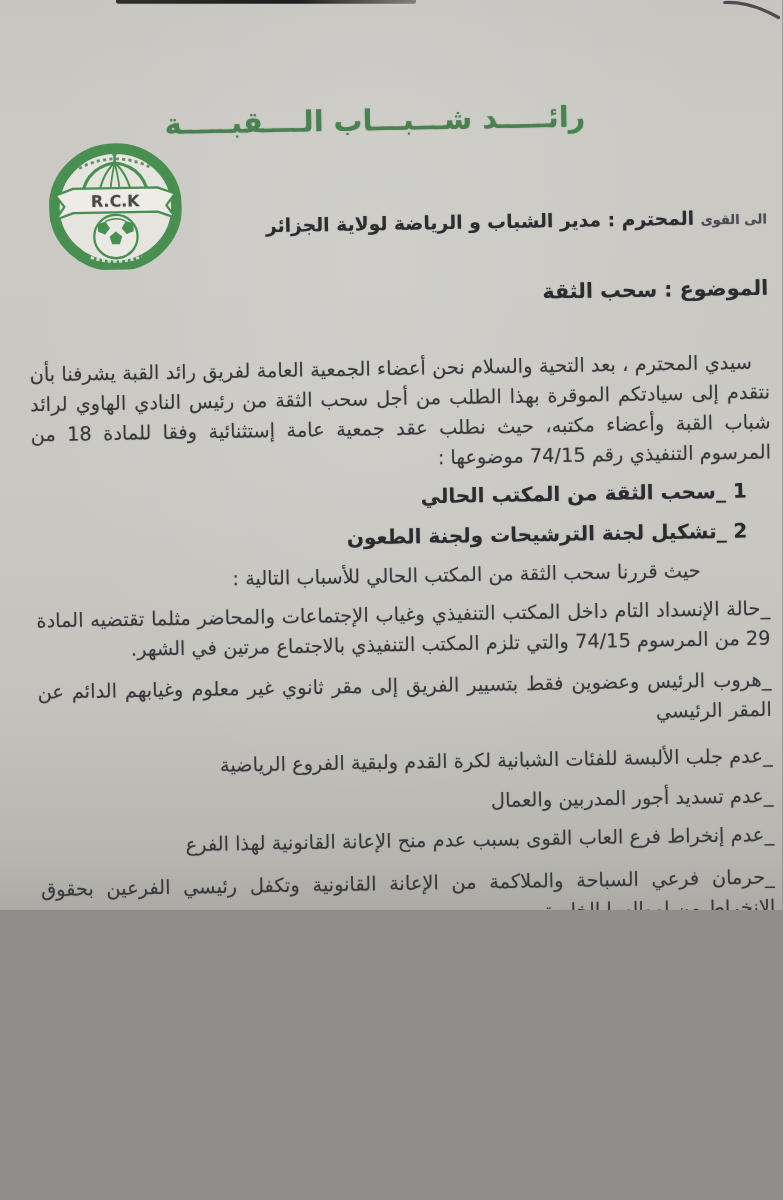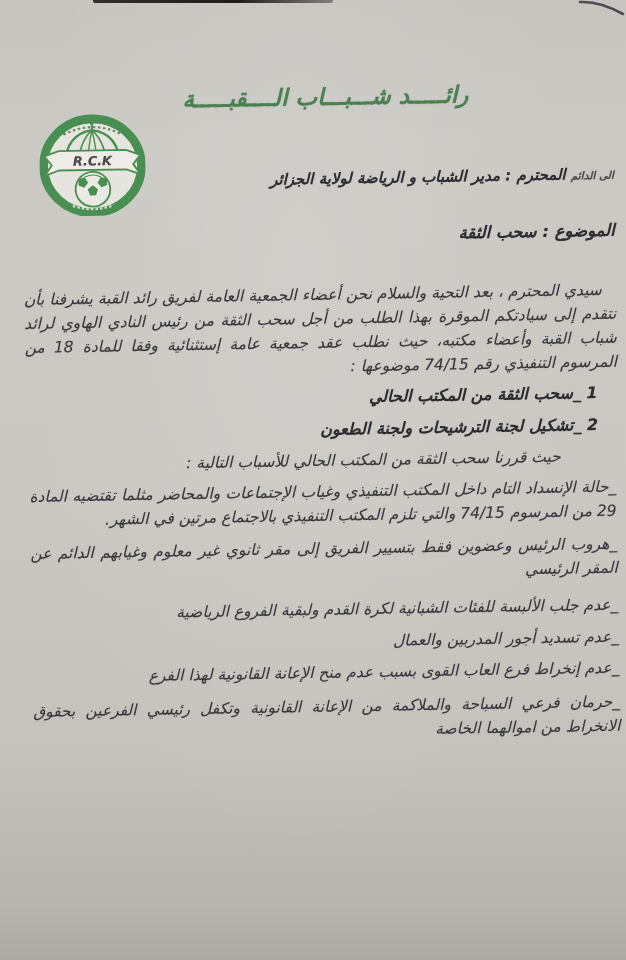--- a/index.html
+++ b/index.html
@@ -2,25 +2,24 @@
 <html lang="ar" dir="rtl"><head>
 <meta charset="utf-8">
 <style>
   html,body{margin:0;padding:0;}
   body{
     width:626px;height:960px;overflow:hidden;
     background:#8f8e8a;
     font-family:"DejaVu Sans",sans-serif;
   }
   .paper{
-    position:relative;width:626px;height:960px;overflow:hidden;
+    position:relative;width:626px;height:728px;overflow:hidden;
     background:
       radial-gradient(ellipse at 48% 30%, rgba(255,255,255,0.10), rgba(255,255,255,0) 62%),
       linear-gradient(180deg,#c6c5c0 0%,#cac9c4 14%,#c9c8c3 52%,#c3c2bc 78%,#b6b5b0 94%,#abaaa5 100%);
-    font-style: italic;
   }
   
   .edge-line{
     position:absolute;top:0;left:93px;width:240px;height:3px;
     background:linear-gradient(90deg,rgba(20,20,20,.85),rgba(20,20,20,.95) 60%,rgba(20,20,20,.4));
     border-radius:0 0 2px 2px;
   }
   .corner-mark{position:absolute;top:0;right:0;width:60px;height:22px;}
   .sheet-content{
     position:absolute;inset:0;
@@ -97,21 +96,21 @@
         </g>
       </g>
       <g>
         <path d="M5 41 L19 36 L85 36 L99 41 L92 50 L99 60 L85 55 L19 55 L5 60 L12 50 Z" fill="#f1efe9" stroke="#3f8a49" stroke-width="1.8" stroke-linejoin="round"></path>
         <text x="52" y="50.5" text-anchor="middle" font-size="12.5" font-weight="bold" fill="#3e3e42" font-family="DejaVu Sans, sans-serif">R.C.K</text>
       </g>
       <path d="M32 90 Q52 97 72 90" fill="none" stroke="#f0eee8" stroke-width="2.2" stroke-dasharray="2.5 2" opacity=".85"></path>
     </svg>
 
     <div class="addressee">
-      <span class="prefix">الى الدائم</span>
+      <span class="prefix">الى القوى</span>
       <span class="main">المحترم : مدير الشباب و الرياضة لولاية الجزائر</span>
     </div>
 
     <div class="subject">الموضوع : سحب الثقة</div>
 
     <p class="intro">سيدي المحترم ، بعد التحية والسلام نحن أعضاء الجمعية العامة لفريق رائد القبة يشرفنا بأن نتقدم إلى سيادتكم الموقرة بهذا الطلب من أجل سحب الثقة من رئيس النادي الهاوي لرائد شباب القبة وأعضاء مكتبه، حيث نطلب عقد جمعية عامة إستثنائية وفقا للمادة 18 من المرسوم التنفيذي رقم 74/15 موضوعها :</p>
 
     <div class="demand n1">1 _سحب الثقة من المكتب الحالي</div>
     <div class="demand n2">2 _تشكيل لجنة الترشيحات ولجنة الطعون</div>
 

